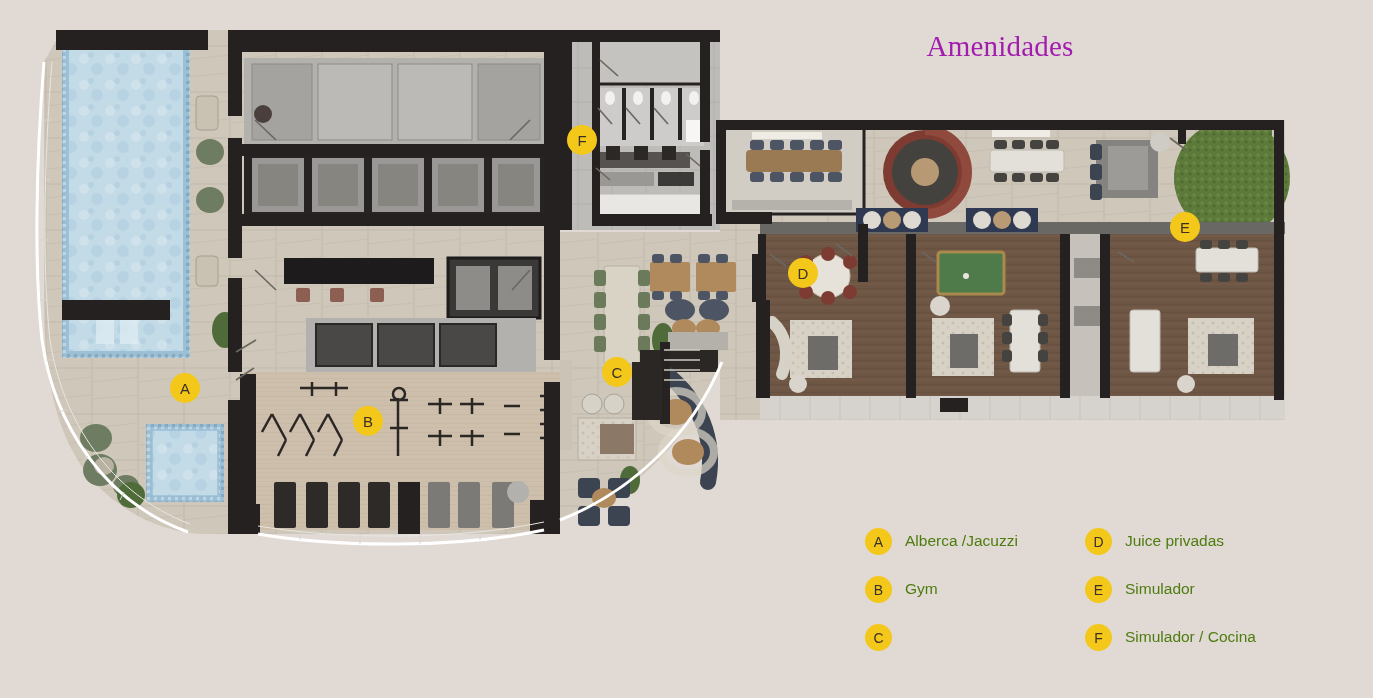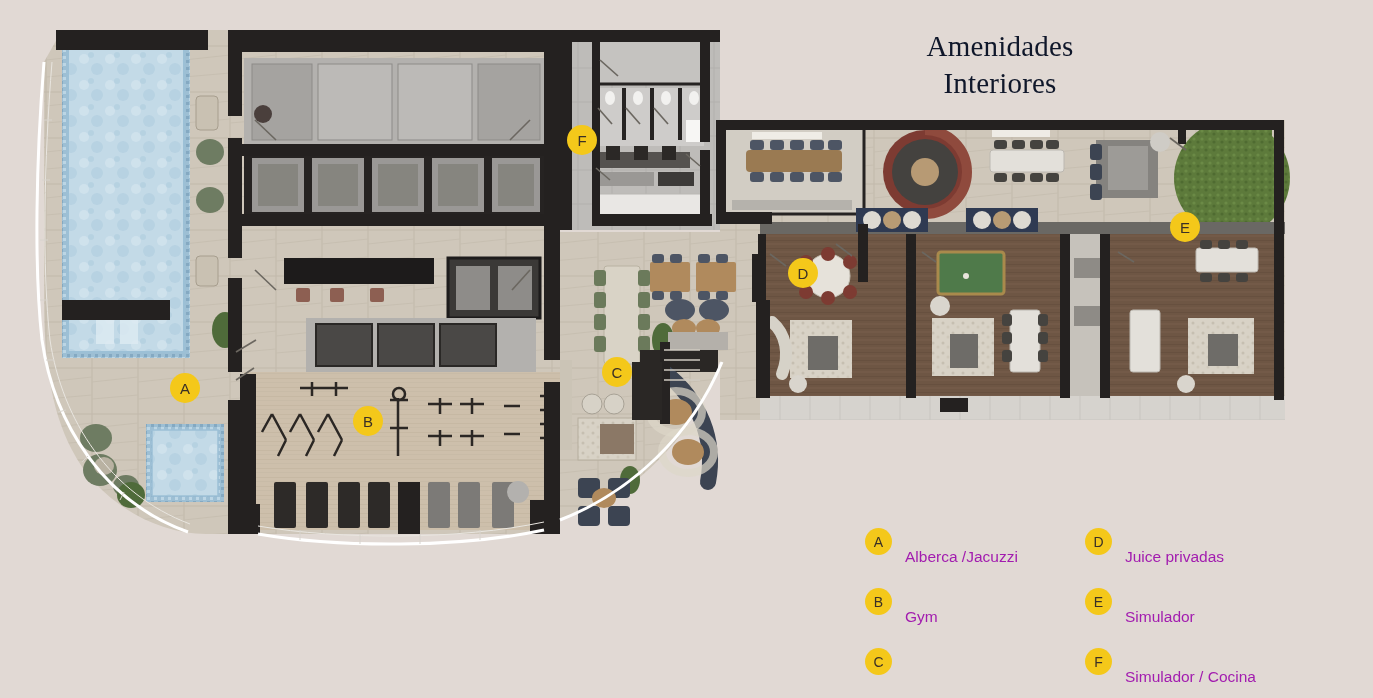--- a/index.html
+++ b/index.html
@@ -13,21 +13,21 @@
   #root{position:absolute;inset:0;}
 
   
   .title{
     position:absolute;
     left:860px; top:28px; width:280px;
     text-align:center;
     font-family:"Liberation Serif", serif;
     font-size:29px;
     line-height:37px;
-    color:#0f172a;
+    color:#a21caf;
     letter-spacing:.2px;
   }
 
   
   .plan{
     position:absolute;
     left:0px; top:0px;
     width:1300px; height:560px;
   }
   .plan svg{display:block;}
@@ -54,34 +54,32 @@
     flex:0 0 auto;
     width:27px;height:27px;border-radius:50%;
     background:#f4c81a;color:#3a3026;
     font-size:14px;
     display:flex;align-items:center;justify-content:center;
     margin-right:13px;
   }
   .legend-label{
     font-size:15.5px;
     line-height:20px;
-    color:#a21caf;
+    color:#4d7c0f;
     padding-top:3px;
     white-space:pre-line;
-    margin-top:16px;
   }
 </style>
 </head>
 <body>
 
 <div id="root">
 
   <div class="title">
     <div>Amenidades</div>
-    <div>Interiores</div>
   </div>
 
   <div class="plan">
   <svg width="1300" height="560" viewBox="0 0 1300 560" xmlns="http://www.w3.org/2000/svg">
     <defs>
 
       <pattern id="pTrav" width="46" height="46" patternUnits="userSpaceOnUse">
         <rect width="46" height="46" fill="#cfc7ba"></rect>
         <rect width="46" height="46" fill="none" stroke="#c2b9ab" stroke-width="1"></rect>
         <path d="M0 14 L46 9 M0 31 L46 27" stroke="#c7bfb1" stroke-width="1" fill="none"></path>

